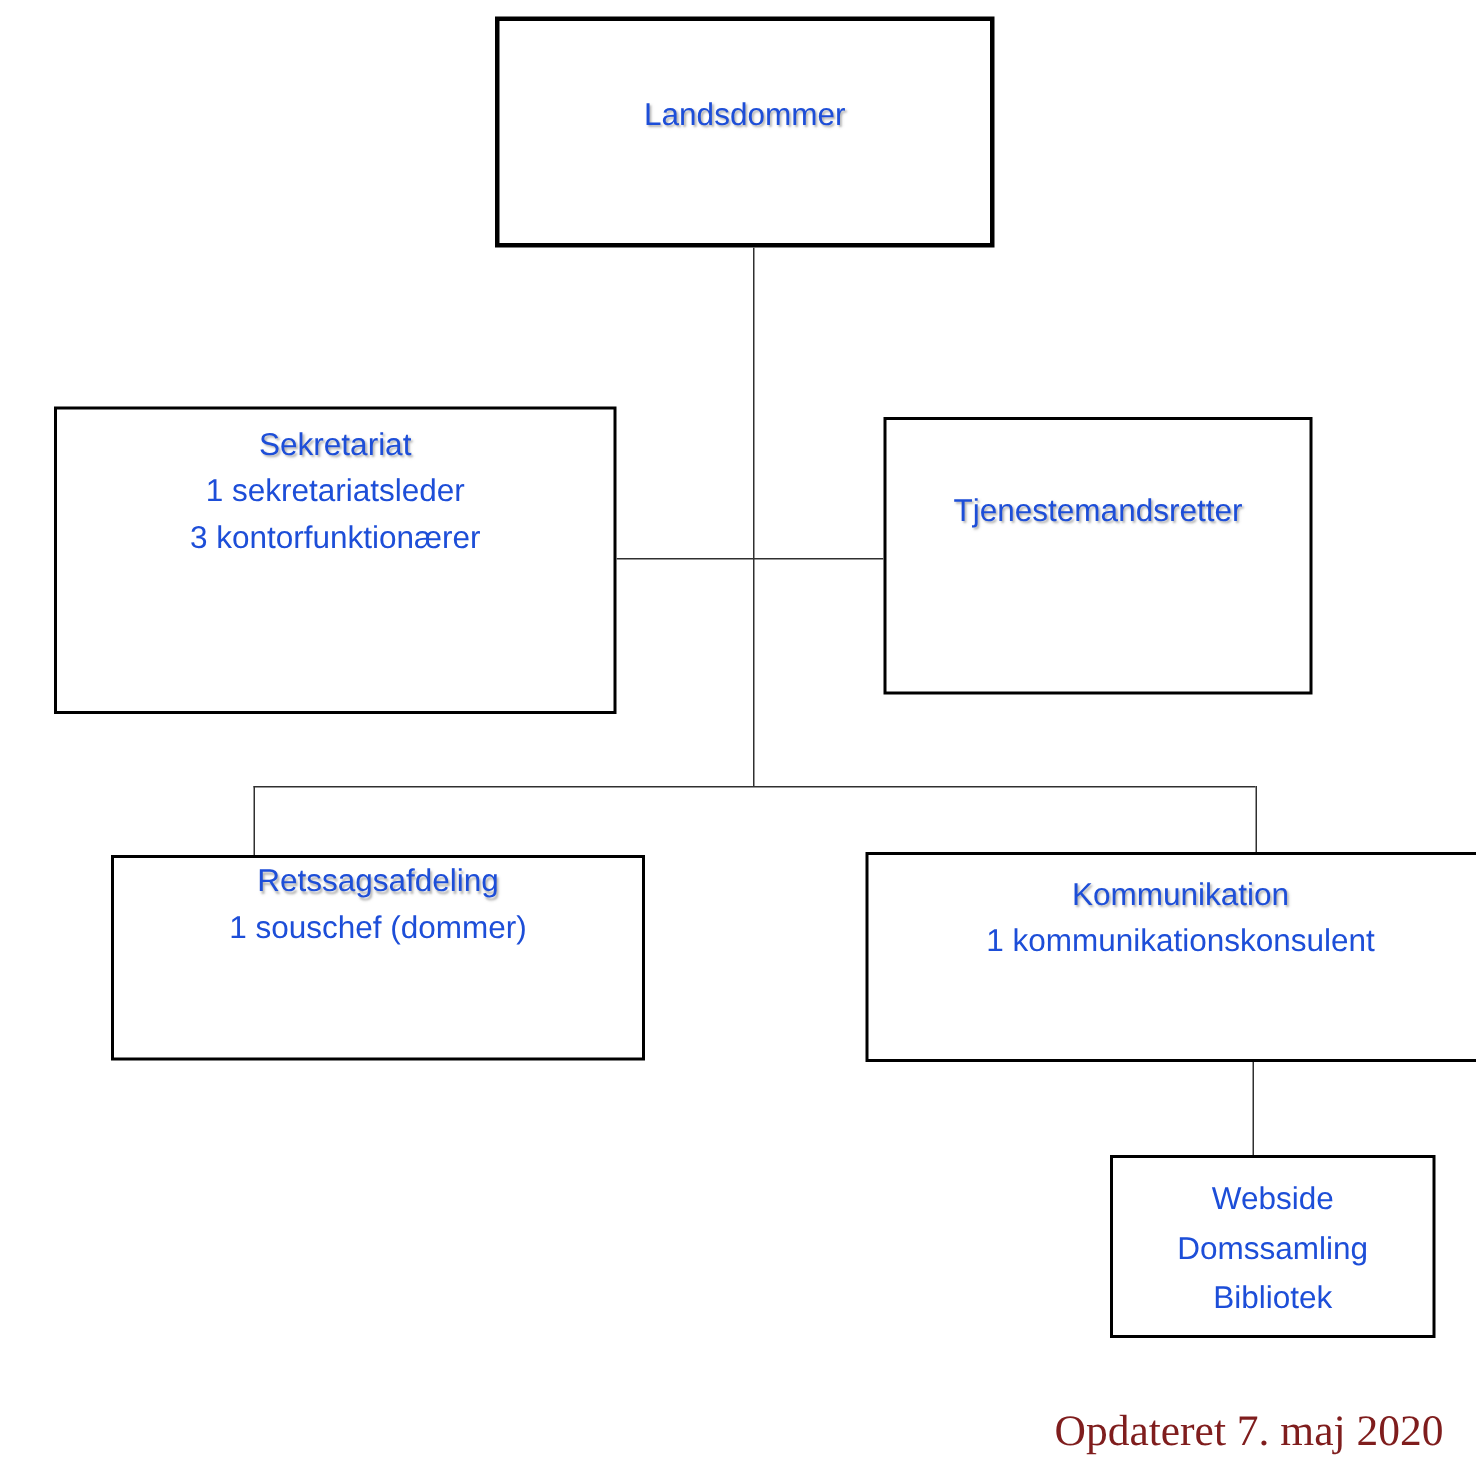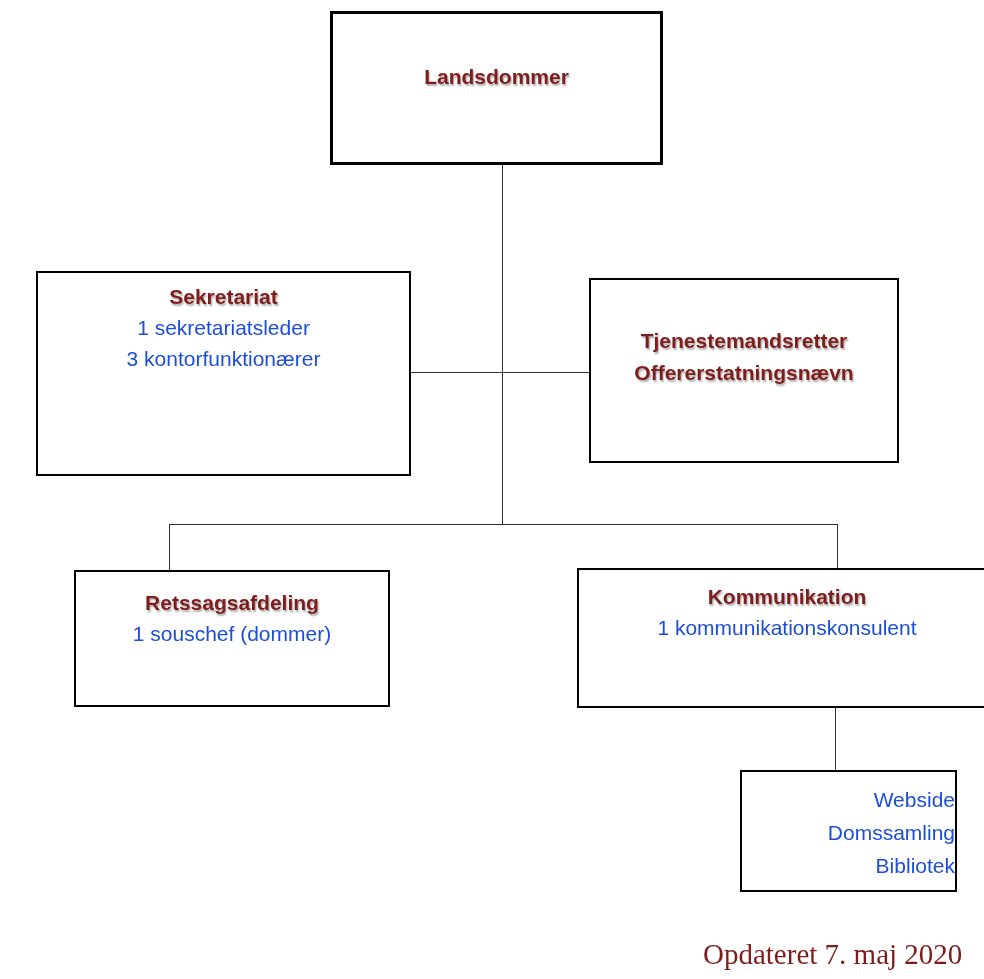--- a/index.html
+++ b/index.html
@@ -20,35 +20,35 @@
     position: absolute;
     background: #ffffff;
     border: 2px solid #000000;
     box-sizing: border-box;
     text-align: center;
     font-size: 21px;
     line-height: 31px;
   }
   .node .title {
     display: block;
-    font-weight: bold;
-    color: #7f1d1d;
+    font-weight: normal;
+    color: #1d4ed8;
     text-shadow: 1.2px 1.8px 1.6px rgba(110,110,110,0.55);
   }
   .node .line {
     display: block;
     color: #1d4ed8;
   }
   
   .n-landsdommer        { left: 330px; top: 11px;  width: 333px; height: 154px; border-width: 3px; padding-top: 47px; }
   .n-sekretariat        { left: 36px;  top: 271px; width: 375px; height: 205px; padding-top: 8px; }
-  .n-tjenestemandsretter{ left: 589px; top: 278px; width: 310px; height: 185px; padding-top: 45px; line-height: 32px; }
-  .n-retssagsafdeling   { left: 74px;  top: 570px; width: 316px; height: 137px; padding-top: 15px; }
+  .n-tjenestemandsretter{ left: 589px; top: 278px; width: 286px; height: 185px; padding-top: 45px; line-height: 32px; }
+  .n-retssagsafdeling   { left: 74px;  top: 570px; width: 356px; height: 137px; }
   .n-kommunikation      { left: 577px; top: 568px; width: 420px; height: 140px; padding-top: 11px; }
-  .n-webside            { left: 740px; top: 770px; width: 217px; height: 122px; padding-top: 11px; line-height: 33px; text-align: right; }
+  .n-webside            { left: 740px; top: 770px; width: 217px; height: 122px; padding-top: 11px; line-height: 33px; }
   
   .conn {
     position: absolute;
     background: #303030;
   }
   .c-v-top       { left: 502px; top: 165px; width: 1px; height: 359px; }
   .c-h-mid       { left: 411px; top: 372px; width: 178px; height: 1px; }
   .c-h-lower     { left: 169px; top: 524px; width: 668px; height: 1px; }
   .c-v-retssags  { left: 169px; top: 524px; width: 1px; height: 46px; }
   .c-v-komm      { left: 837px; top: 524px; width: 1px; height: 44px; }
@@ -81,21 +81,20 @@
   </div>
 
   <div class="node n-sekretariat">
     <span class="title">Sekretariat</span>
     <span class="line">1 sekretariatsleder</span>
     <span class="line">3 kontorfunktionærer</span>
   </div>
 
   <div class="node n-tjenestemandsretter">
     <span class="title">Tjenestemandsretter</span>
-    <span class="title">Offererstatningsnævn</span>
   </div>
 
   <div class="node n-retssagsafdeling">
     <span class="title">Retssagsafdeling</span>
     <span class="line">1 souschef (dommer)</span>
   </div>
 
   <div class="node n-kommunikation">
     <span class="title">Kommunikation</span>
     <span class="line">1 kommunikationskonsulent</span>

